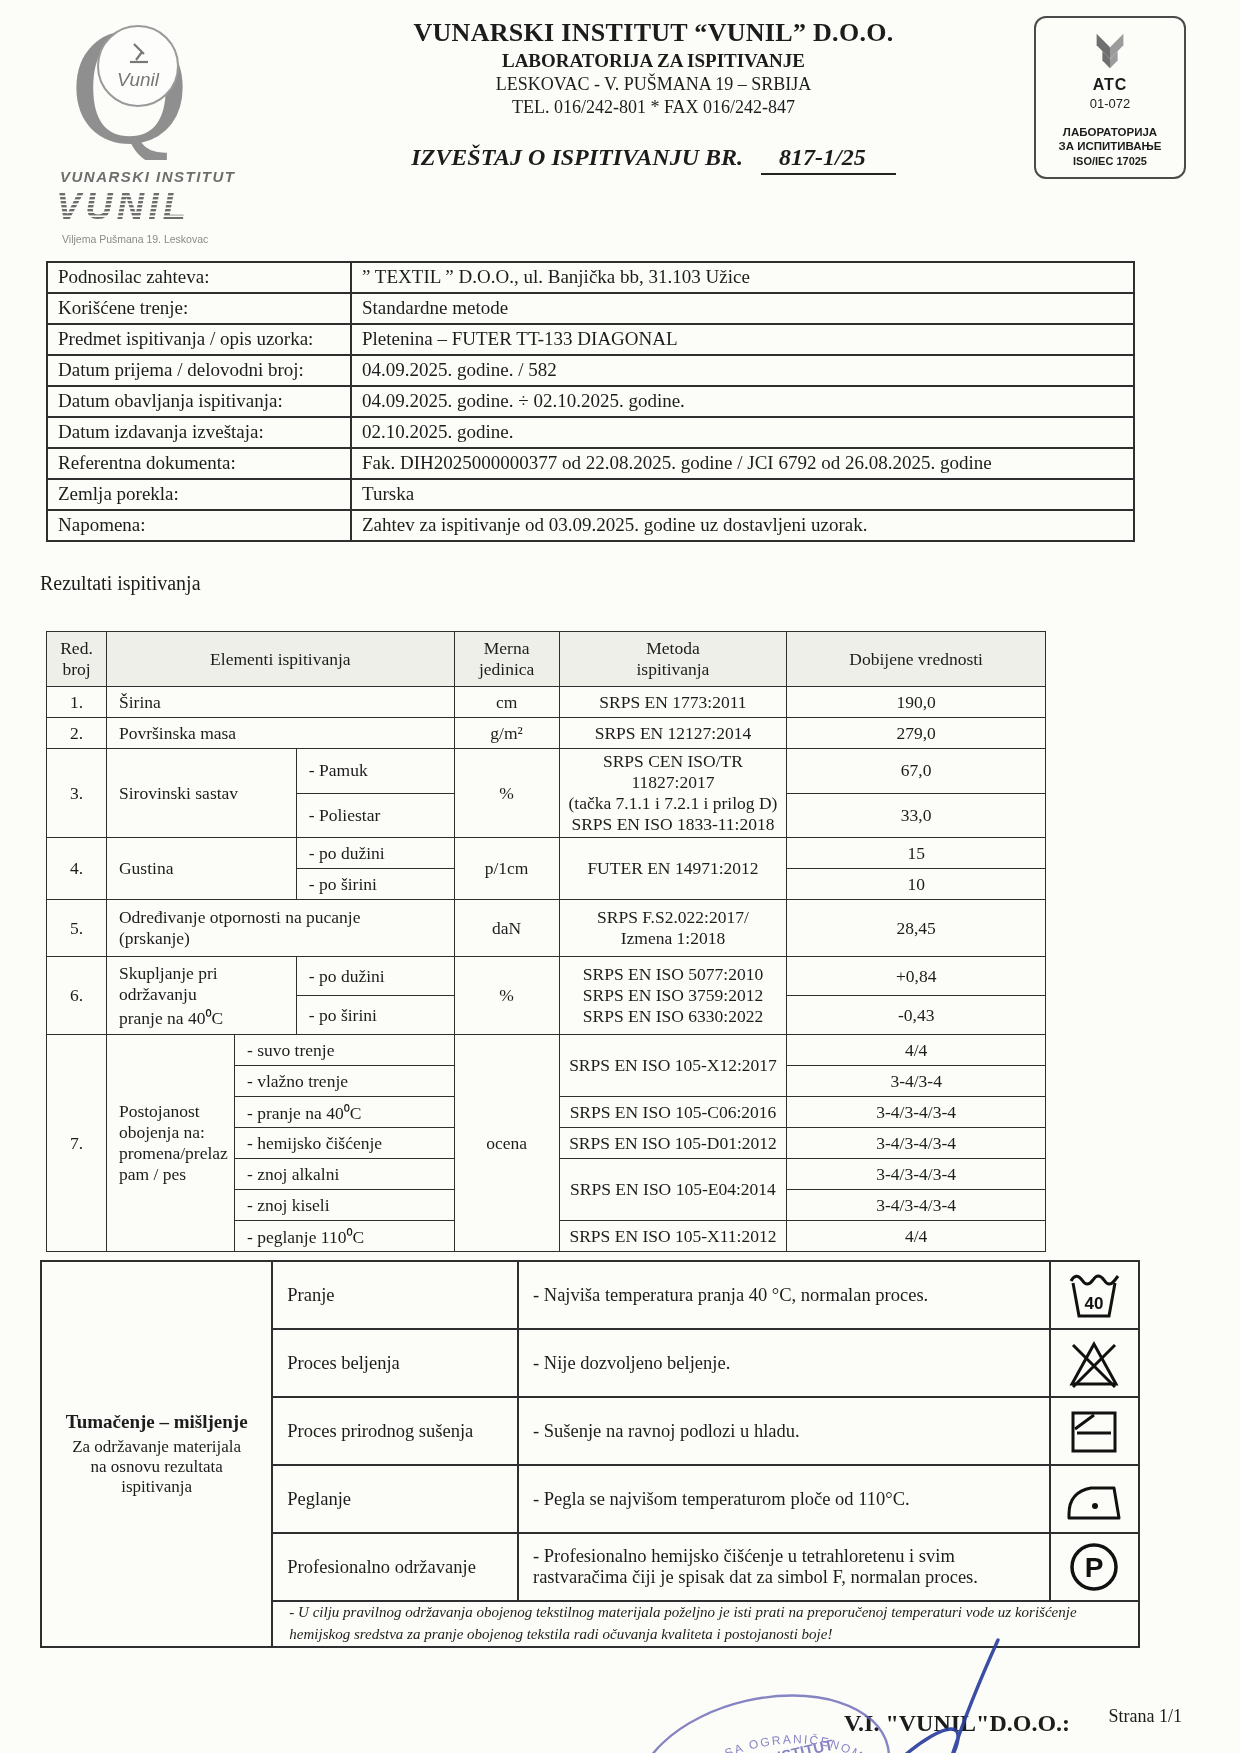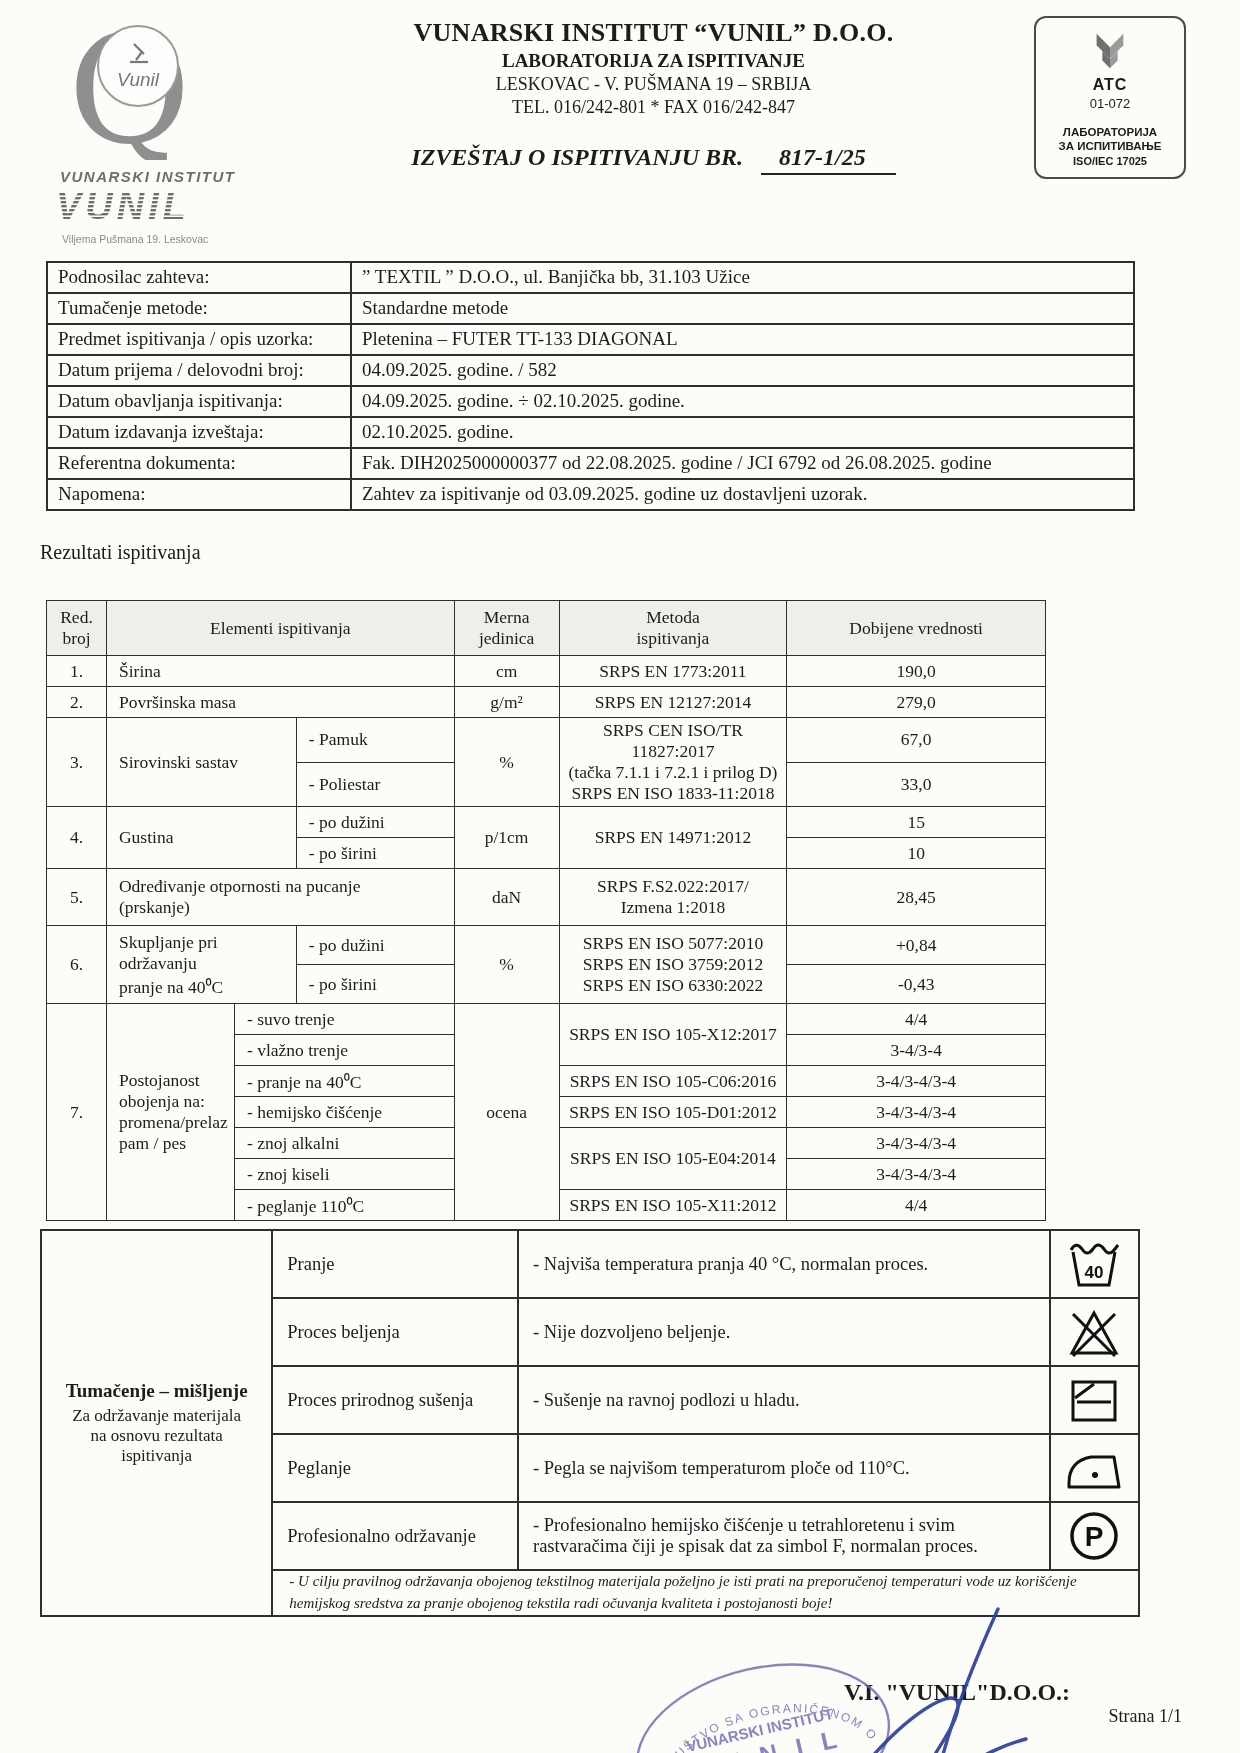--- a/index.html
+++ b/index.html
@@ -117,21 +117,21 @@
     </div>
   </div>
 
   <table class="info-table">
     <tbody>
       <tr>
           <td class="lbl">Podnosilac zahteva:</td>
           <td>” TEXTIL ” D.O.O., ul. Banjička bb, 31.103 Užice</td>
         </tr>
       <tr>
-          <td class="lbl">Tumačenje metode:</td>
+          <td class="lbl">Korišćene trenje:</td>
           <td>Standardne metode</td>
         </tr>
       <tr>
           <td class="lbl">Predmet ispitivanja / opis uzorka:</td>
           <td>Pletenina – FUTER TT-133 DIAGONAL</td>
         </tr>
       <tr>
           <td class="lbl">Datum prijema / delovodni broj:</td>
           <td>04.09.2025. godine.    /    582</td>
         </tr>
@@ -139,20 +139,24 @@
           <td class="lbl">Datum obavljanja ispitivanja:</td>
           <td>04.09.2025. godine. ÷ 02.10.2025. godine.</td>
         </tr>
       <tr>
           <td class="lbl">Datum izdavanja izveštaja:</td>
           <td>02.10.2025. godine.</td>
         </tr>
       <tr>
           <td class="lbl">Referentna dokumenta:</td>
           <td>Fak. DIH2025000000377 od 22.08.2025. godine  /  JCI 6792 od 26.08.2025. godine</td>
+        </tr>
+      <tr>
+          <td class="lbl">Zemlja porekla:</td>
+          <td>Turska</td>
         </tr>
       <tr>
           <td class="lbl">Napomena:</td>
           <td>Zahtev za ispitivanje od 03.09.2025. godine uz dostavljeni uzorak.</td>
         </tr>
     </tbody>
   </table>
 
   <div class="section-title">Rezultati ispitivanja</div>
 
@@ -209,21 +213,21 @@
       <tr>
         <td class="lft tall">- Poliestar</td>
         <td class="ctr">33,0</td>
       </tr>
 
       <tr>
         <td rowspan="2" class="ctr">4.</td>
         <td rowspan="2" colspan="2" class="lft">Gustina</td>
         <td class="lft">- po dužini</td>
         <td rowspan="2" class="ctr">p/1cm</td>
-        <td rowspan="2" class="ctr">SRPS EN 14971:2012</td>
+        <td rowspan="2" class="ctr">FUTER EN 14971:2012</td>
         <td class="ctr">15</td>
       </tr>
       <tr>
         <td class="lft">- po širini</td>
         <td class="ctr">10</td>
       </tr>
 
       <tr>
         <td class="ctr">5.</td>
         <td colspan="3" class="lft prelines" style="height:52px">Određivanje otpornosti na pucanje

